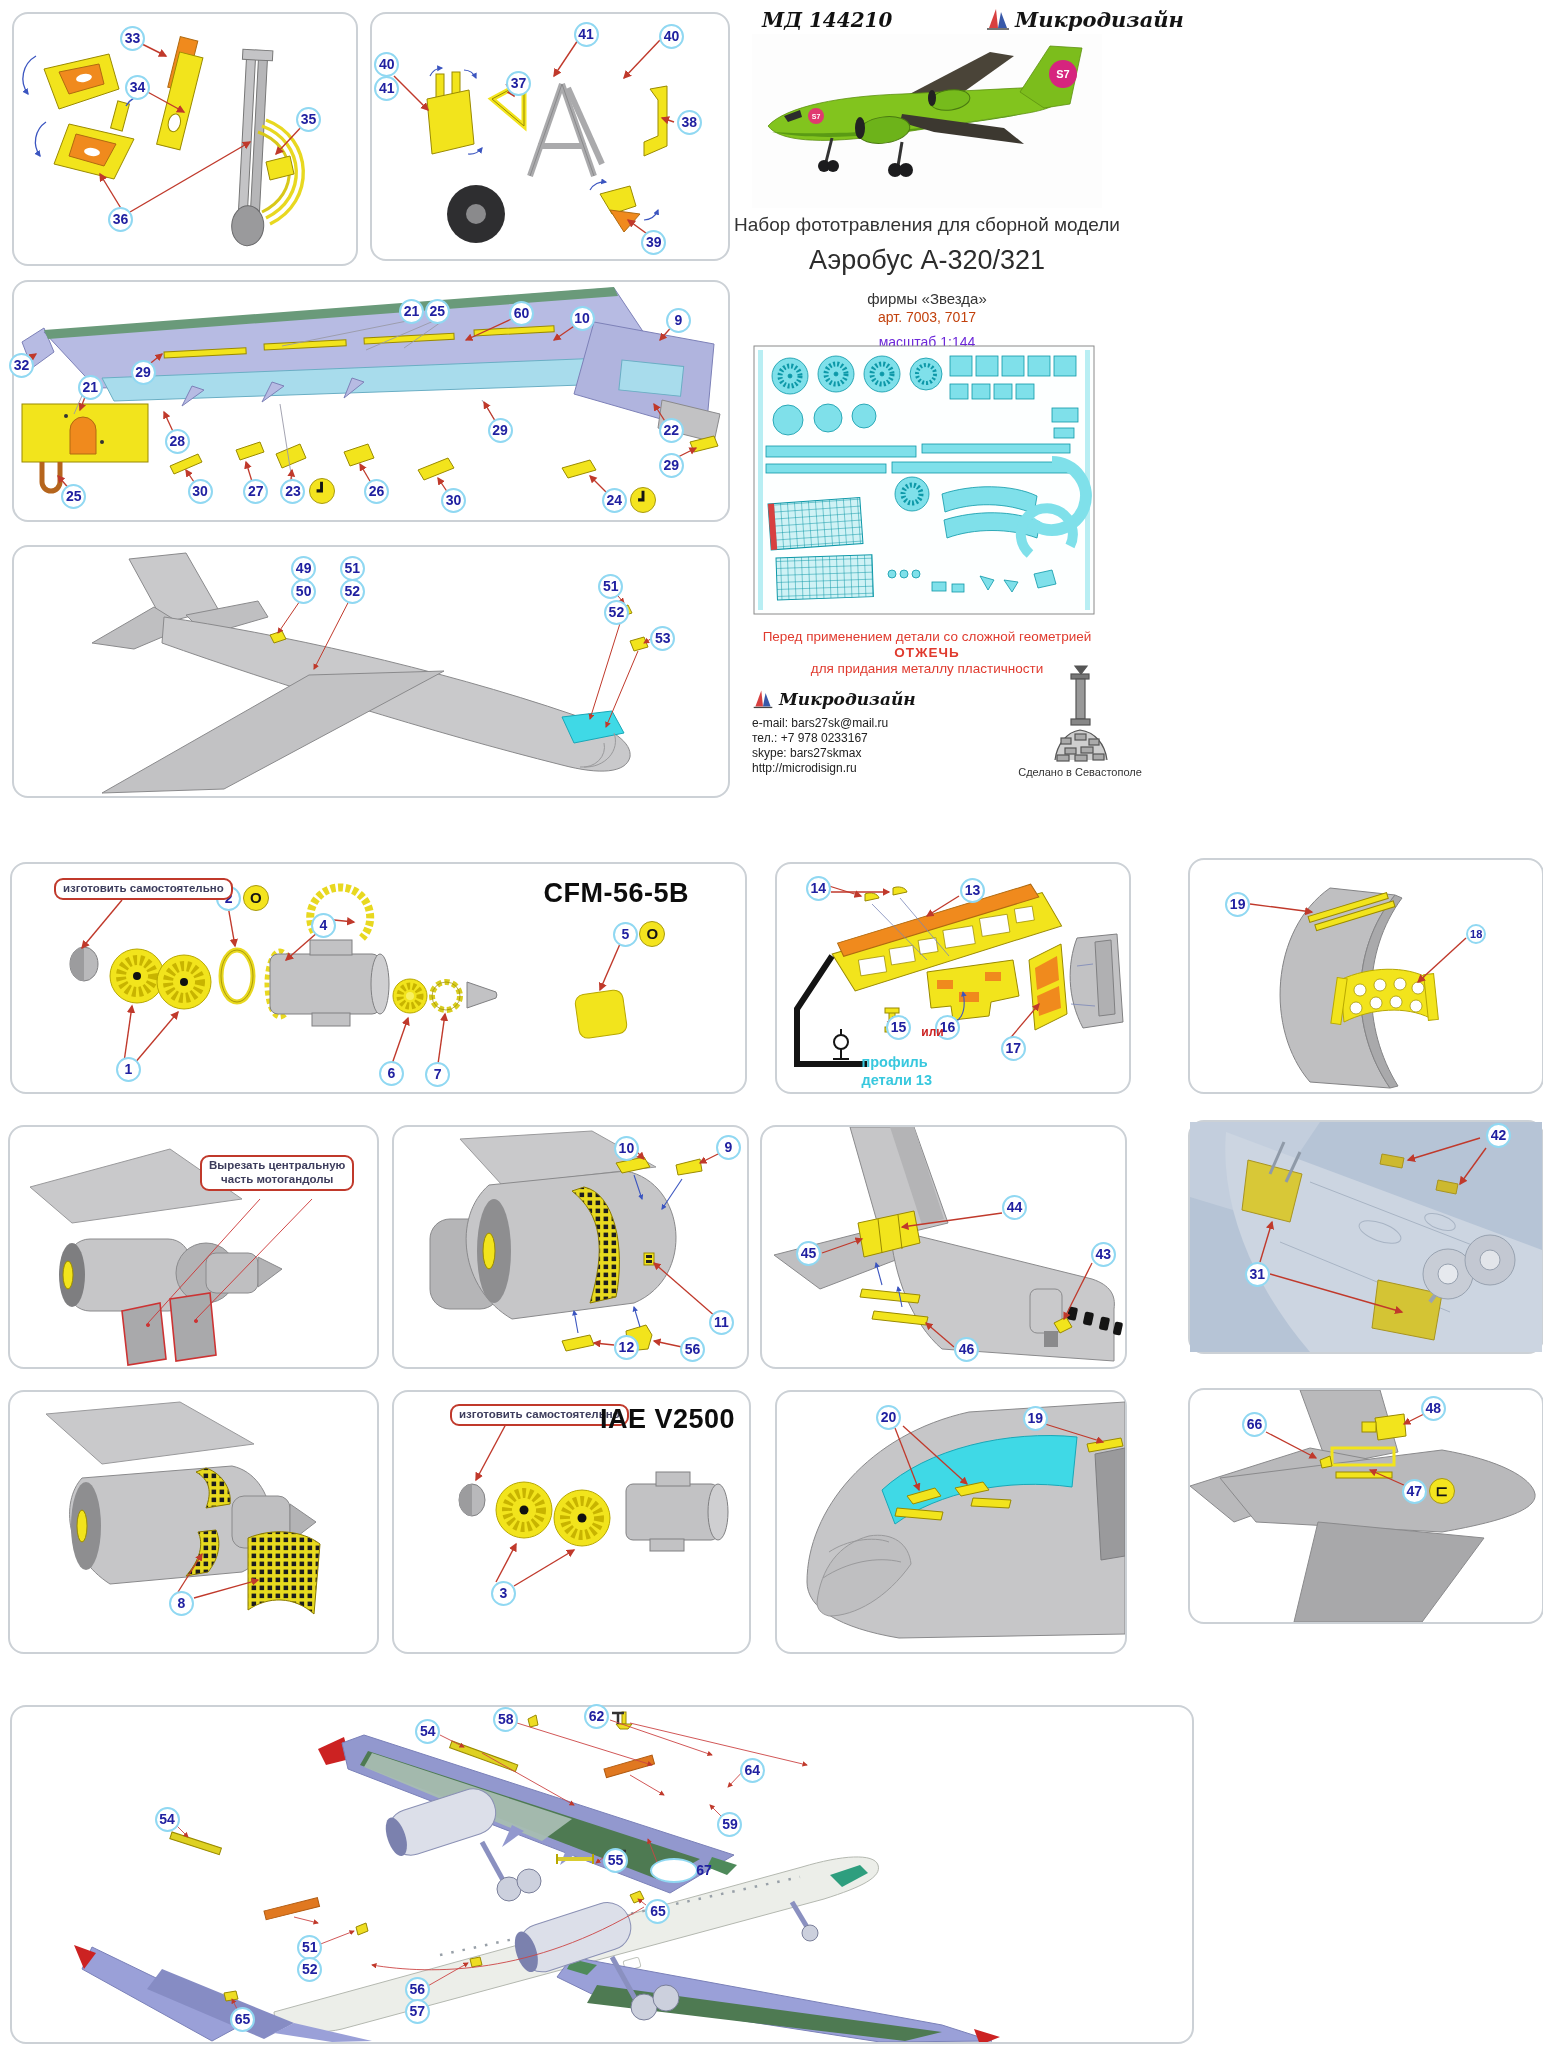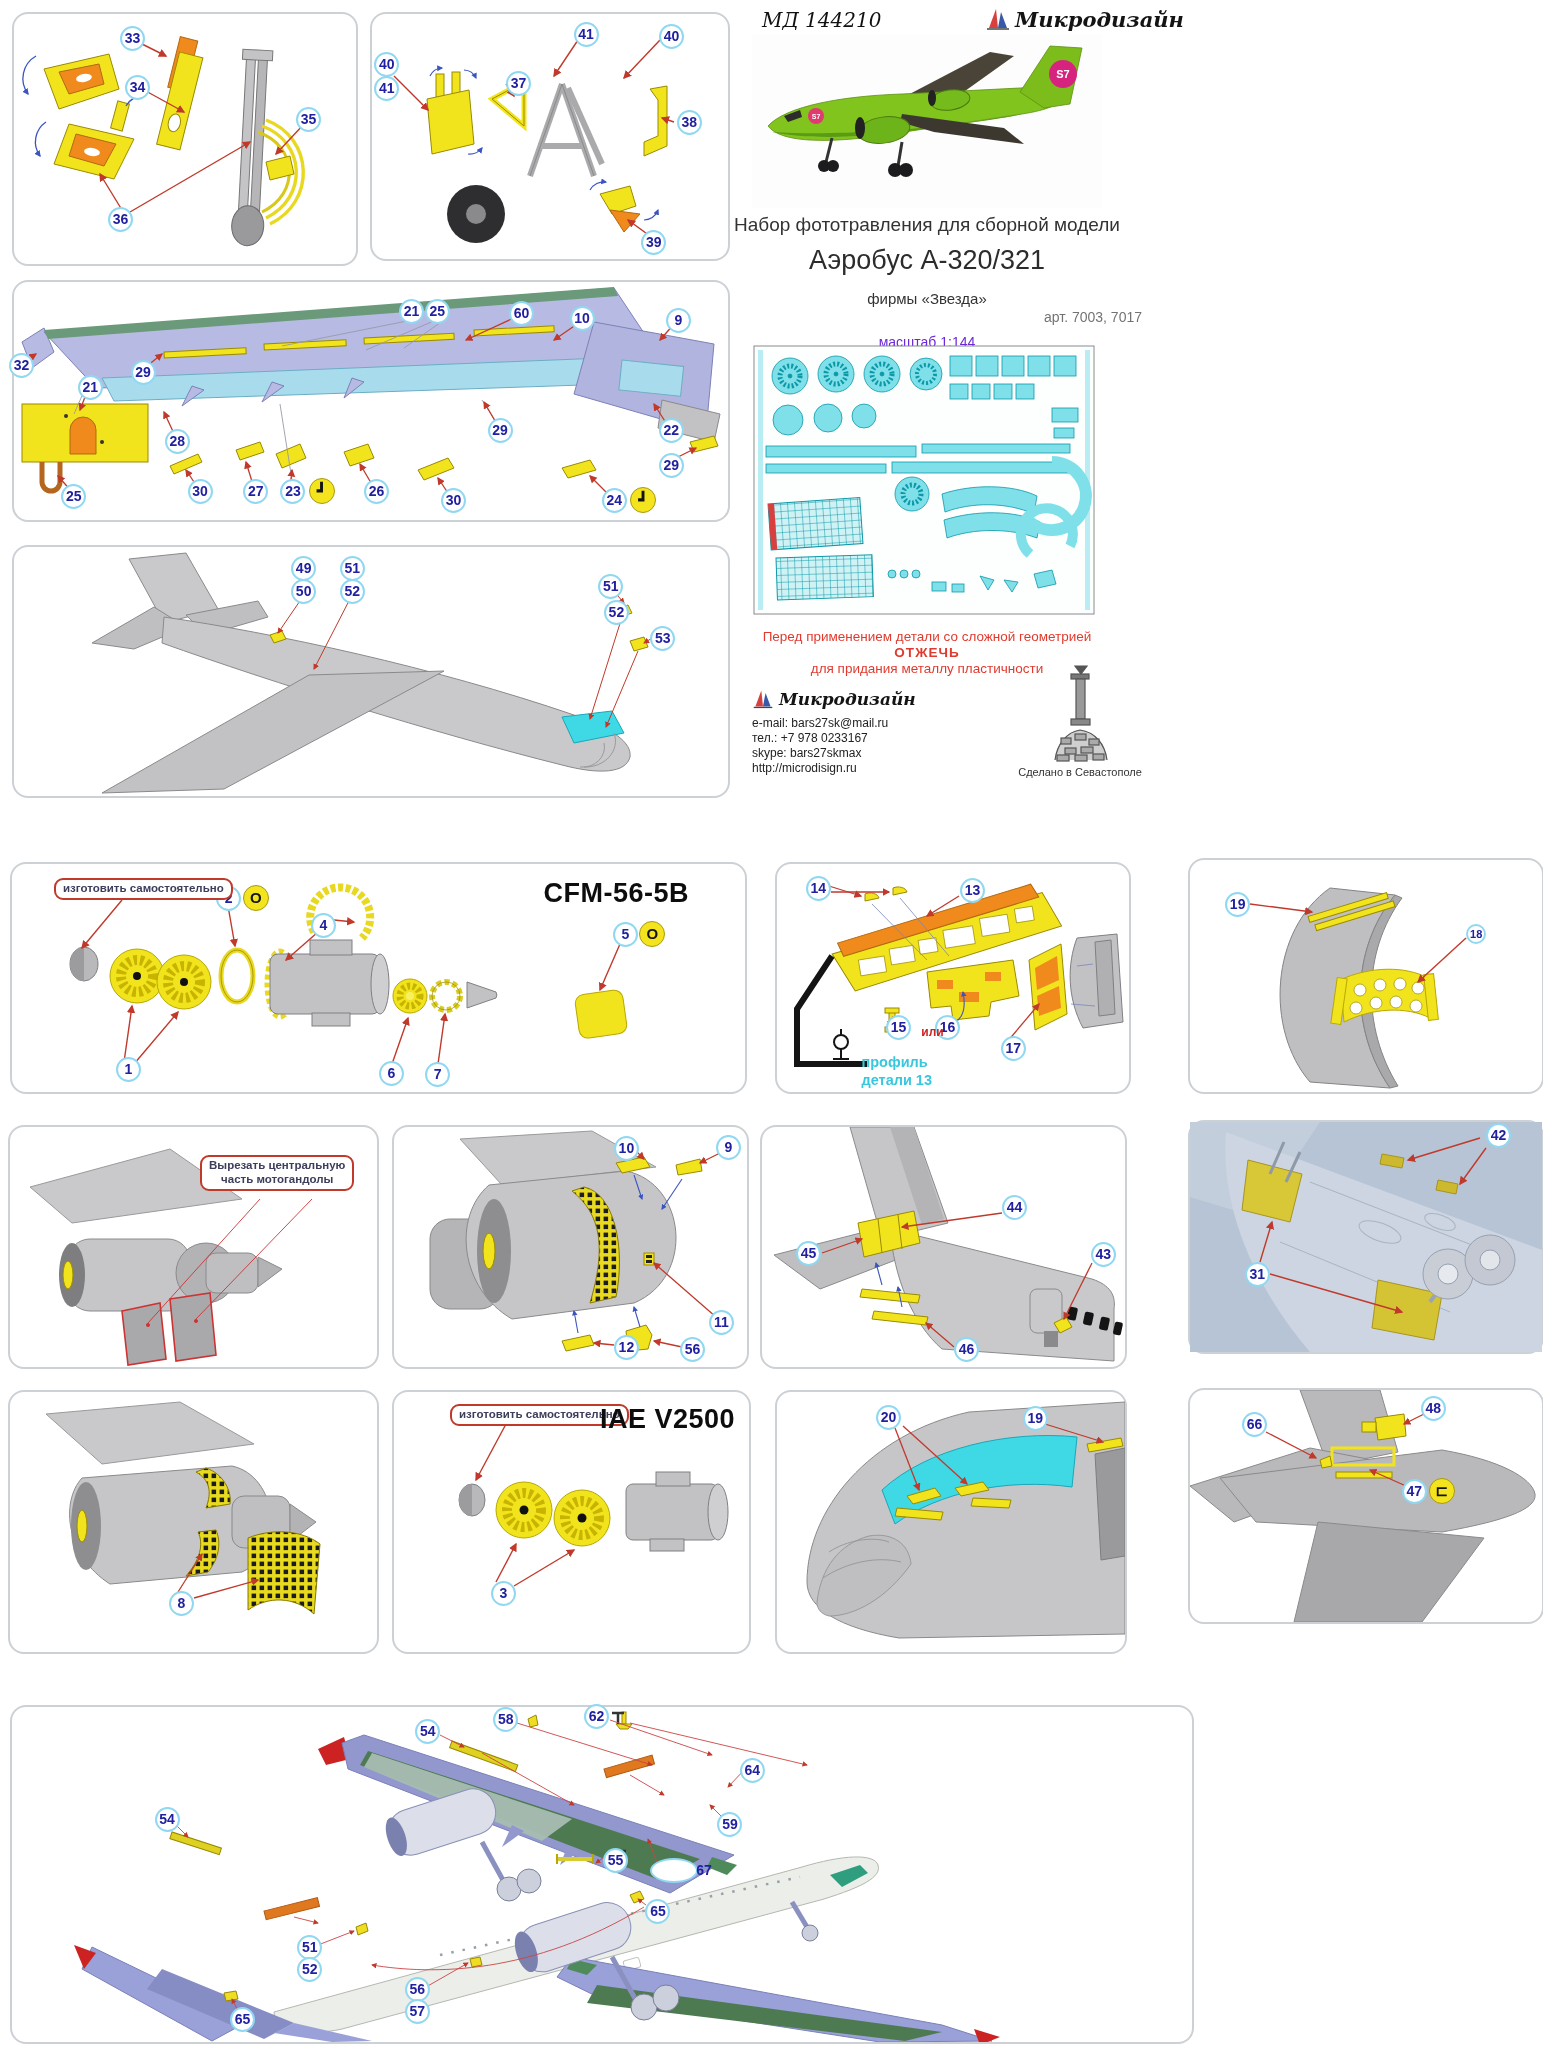--- a/index.html
+++ b/index.html
@@ -17,29 +17,29 @@
   .redlabel{position:absolute;border:2px solid #c0392b;border-radius:9px;background:#fff;
             color:#3d3d5c;font-size:11.5px;font-weight:bold;line-height:1.2;padding:2px 7px;
             text-align:center;z-index:6;white-space:nowrap;}
   .redlabel span{display:block;}
   .ptitle{position:absolute;color:#0d0d0d;font-weight:bold;font-size:27px;letter-spacing:.5px;z-index:6;}
   .cyanlabel{position:absolute;color:#38c8de;font-size:14.5px;font-weight:bold;line-height:1.25;z-index:6;}
   .cyanlabel span{display:block;}
   .orlabel{position:absolute;color:#cc2222;font-size:12px;font-weight:bold;z-index:6;}
   
   .hdr-code{position:absolute;left:762px;top:8px;font-family:"DejaVu Serif",serif;
-            font-style:italic;font-weight:normal;font-size:20px;color:#111;}
+            font-style:italic;font-weight:bold;font-size:20px;color:#111;}
   .hdr-logo{position:absolute;left:985px;top:6px;display:flex;align-items:center;gap:4px;}
   .hdr-logo .lg-text{font-family:"DejaVu Serif",serif;font-style:italic;font-weight:bold;font-size:21px;color:#141414;}
   .hdr-photo{position:absolute;left:752px;top:34px;width:350px;height:174px;}
   .hdr-text{position:absolute;left:712px;top:214px;width:430px;text-align:center;}
   .hdr-sub{font-size:19px;color:#333;margin-bottom:9px;}
   .hdr-title{font-size:27px;color:#2c2c2c;margin-bottom:14px;}
   .hdr-firm{font-size:15px;color:#333;margin-bottom:2px;}
-  .hdr-art{font-size:14px;color:#737373;margin-bottom:9px;text-align:right;}
+  .hdr-art{font-size:14px;color:#c2410c;margin-bottom:9px;}
   .hdr-scale{font-size:14px;color:#6d28d9;}
   .fret{position:absolute;left:752px;top:344px;width:344px;height:272px;}
   .anneal{position:absolute;left:712px;top:629px;width:430px;text-align:center;color:#e03a2e;font-size:13.5px;line-height:1.18;}
   .anneal .a2{font-weight:bold;letter-spacing:1px;}
   .contact{position:absolute;left:752px;top:688px;}
   .contact .crow{display:flex;align-items:center;gap:5px;margin-bottom:6px;}
   .contact .crow .lg-text{font-family:"DejaVu Serif",serif;font-style:italic;font-weight:bold;font-size:17px;color:#141414;}
   .contact .cline{font-size:12px;color:#222;line-height:15px;}
   .monument{position:absolute;left:1035px;top:660px;width:90px;height:104px;}
   .madein{position:absolute;left:995px;top:766px;width:170px;text-align:center;font-size:11px;color:#333;}

